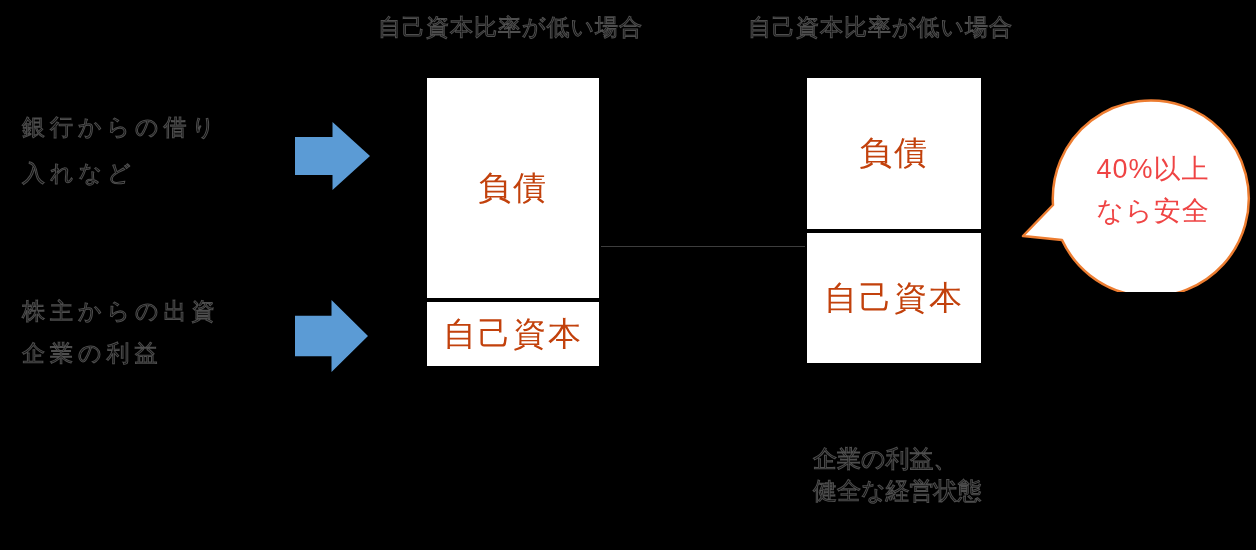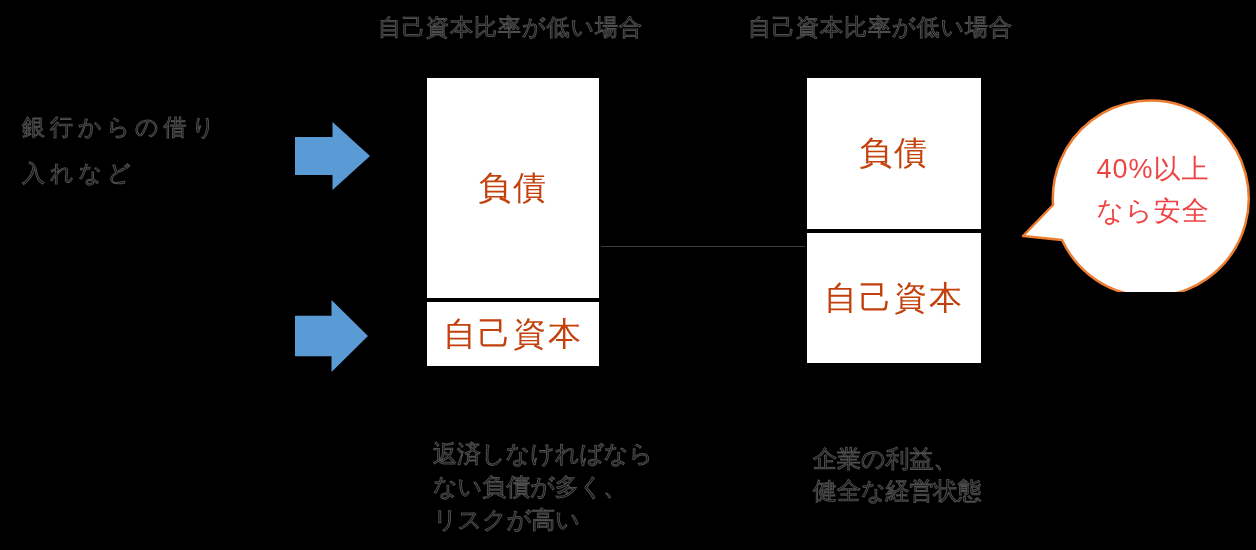--- a/index.html
+++ b/index.html
@@ -60,20 +60,22 @@
 </head>
 <body>
 
 <div class="canvas">
 
   <div class="col-title title-low ghost">自己資本比率が低い場合</div>
   <div class="col-title title-high ghost">自己資本比率が低い場合</div>
 
   <div class="source-label source-debt ghost">銀行からの借り
 入れなど</div>
+  <div class="source-label source-equity ghost">株主からの出資
+企業の利益</div>
 
   <div class="block-arrow arrow-1" style="background-color: rgb(91, 155, 213);"></div>
   <div class="block-arrow arrow-2" style="background-color: rgb(91, 155, 213);"></div>
 
   <div class="bs-box box-low">
     <div class="box-section sec-debt">負債</div>
     <div class="divider"></div>
     <div class="box-section sec-equity">自己資本</div>
   </div>
 
@@ -84,19 +86,16 @@
     <div class="divider"></div>
     <div class="box-section sec-equity">自己資本</div>
   </div>
 
   <svg class="callout-svg" viewBox="0 0 241 204" xmlns="http://www.w3.org/2000/svg">
     <path d="M 38 117 L 8 148 L 47 152 A 98 98 0 1 0 38 117 Z" fill="#FFFFFF" stroke="#ED7D31" stroke-width="2.5" stroke-linejoin="round"></path>
   </svg>
   <div class="callout-text">40%以上
 なら安全</div>
 
-  <div class="note note-low ghost">返済しなければなら
-ない負債が多く、
-リスクが高い</div>
   <div class="note note-high ghost">企業の利益、
 健全な経営状態</div>
 
 </div>
 
 </body></html>

